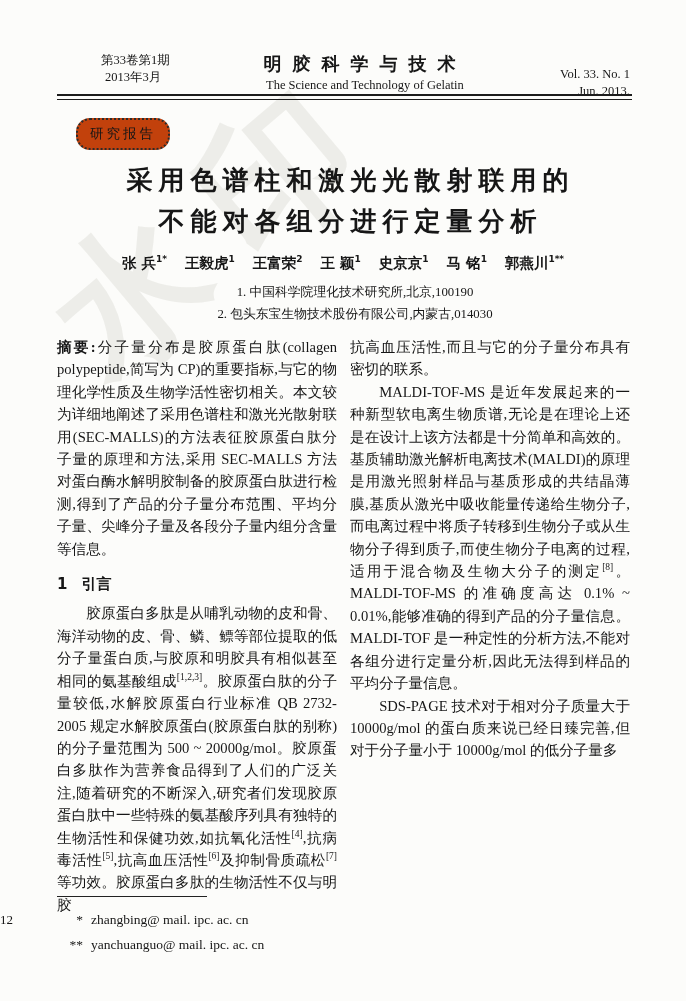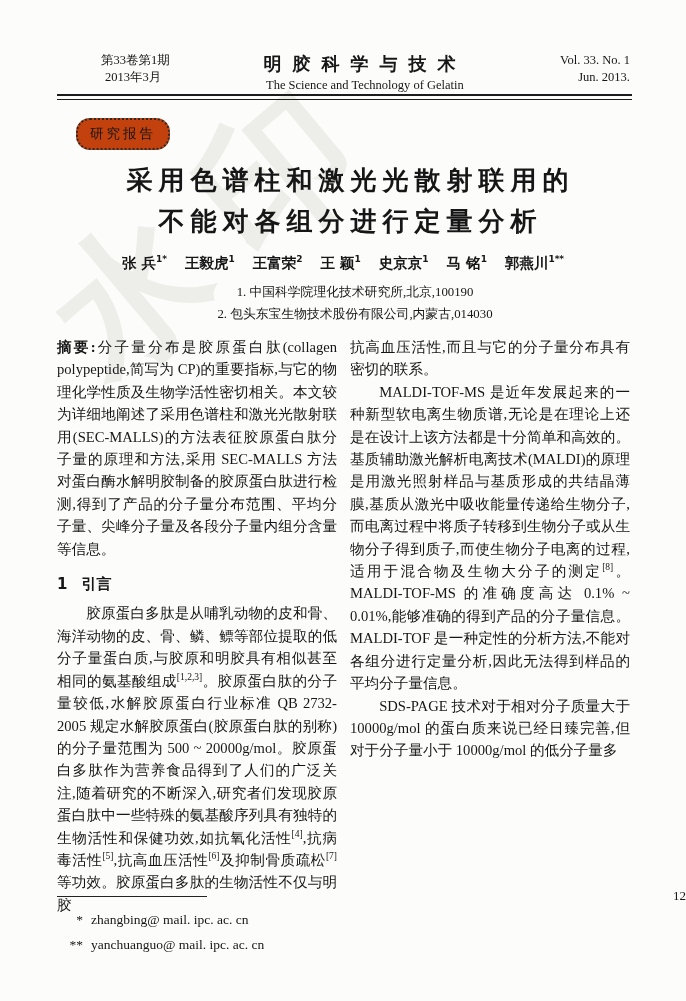--- a/index.html
+++ b/index.html
@@ -14,21 +14,21 @@
     font-family:"DejaVu Sans","Liberation Sans",sans-serif;}
 
   
   .jheader{position:absolute;left:57px;right:56px;top:52px;display:flex;justify-content:space-between;align-items:flex-start;}
   .issue-block{font-size:12.5px;line-height:17px;white-space:nowrap;margin-left:44px;}
   .issue-block .l2{padding-left:4px;}
   .jtitle-block{text-align:center;flex:1;}
   .jtitle-cn{font-size:18px;font-weight:bold;letter-spacing:11px;
     font-family:Liberation Sans, sans-serif;white-space:nowrap;}
   .jtitle-en{font-size:12.5px;margin-top:2px;white-space:nowrap;font-family:Liberation Serif, serif;}
-  .vol-block{font-size:12.5px;line-height:17px;text-align:right;white-space:nowrap;}
+  .vol-block{font-size:12.5px;line-height:17px;text-align:right;white-space:nowrap;margin-top:14px;}
 
   .double-rule{position:absolute;left:57px;right:54px;top:94px;}
   .double-rule .r1{border-top:2px solid #1c1c1c;}
   .double-rule .r2{border-top:1.6px solid #1c1c1c;margin-top:2.5px;}
 
   
   .badge{position:absolute;left:76px;top:118px;padding:5px 12px;
     border:2px dotted #2b2b2b;border-radius:14px;
     font-size:13.5px;letter-spacing:3px;background:#c2410c;}
 
@@ -55,21 +55,21 @@
   .sec-heading{font-weight:bold;font-size:15px;margin:13px 0 7px 0;
     font-family:"DejaVu Sans","Liberation Sans",sans-serif;}
   .sec-heading .num{margin-right:14px;}
 
   
   .footnotes{position:absolute;left:57px;top:896px;width:300px;font-size:13.5px;}
   .fn-rule{width:150px;border-top:1.5px solid #222;margin-bottom:10px;}
   .fn-line{display:flex;line-height:25px;}
   .fn-marker{width:24px;text-align:right;padding-right:8px;padding-left:2px;}
 
-  .page-number{position:absolute;left:0;right:0;top:888px;text-align:right;font-size:13px;}
+  .page-number{position:absolute;left:0;right:0;top:912px;text-align:left;font-size:13px;}
 </style>
 </head>
 <body>
 
 <div class="page">
 
   <div class="watermark">水印</div>
 
   <div class="jheader">
     <div class="issue-block">

